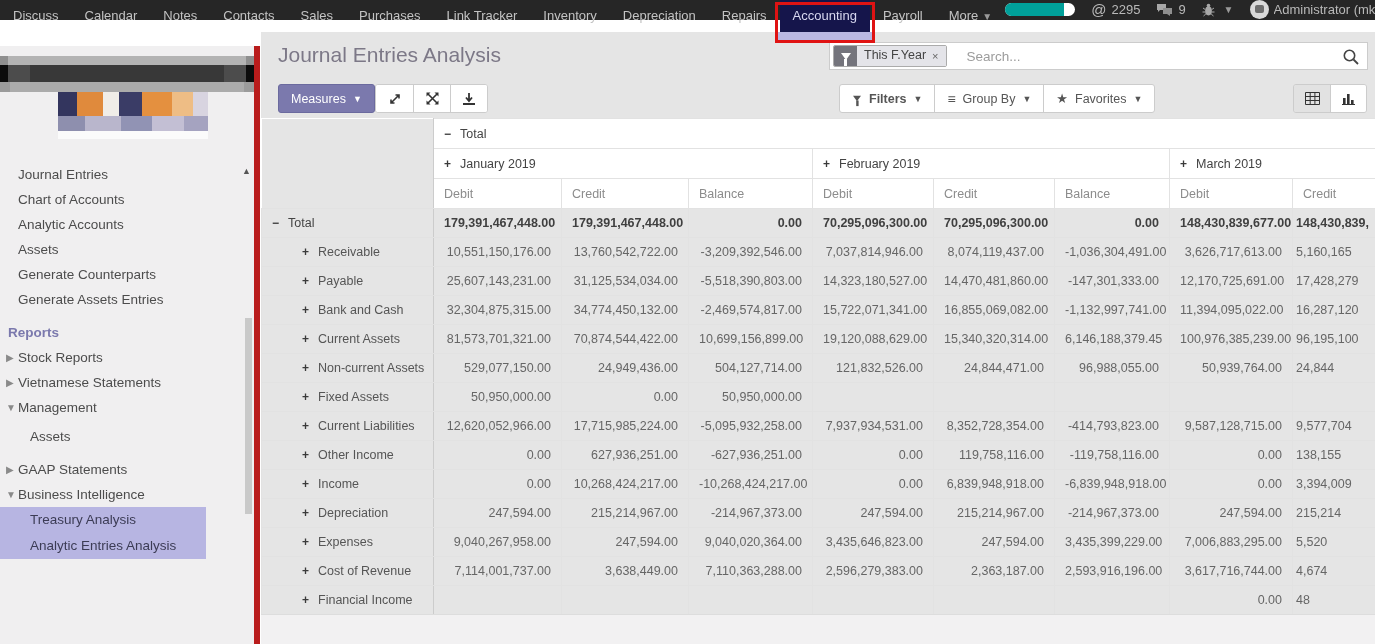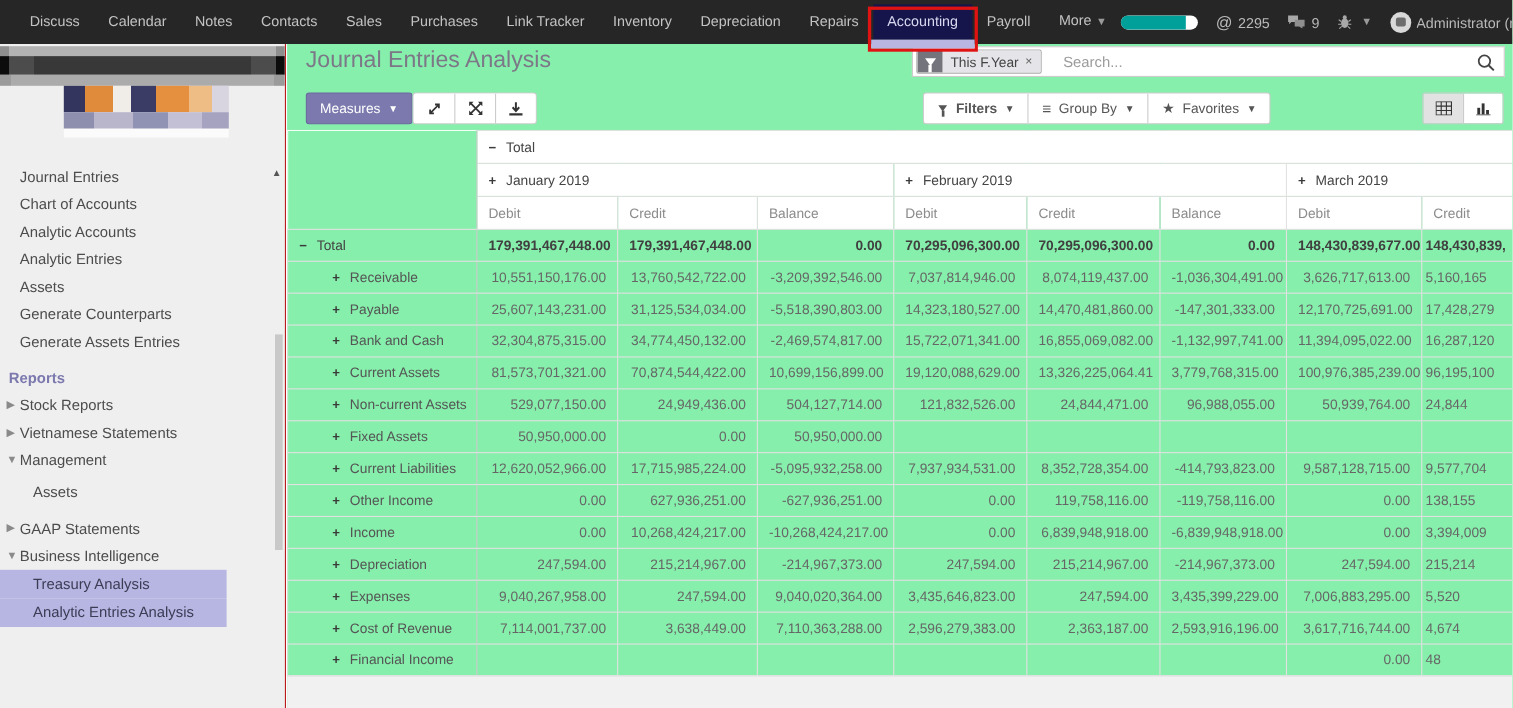--- a/index.html
+++ b/index.html
@@ -4,45 +4,45 @@
 <style>
   * { box-sizing: border-box; }
   html,body { margin:0; padding:0; }
   body {
     width:1375px; height:644px; overflow:hidden; position:relative;
     font-family:"Liberation Sans", sans-serif; background:#fff;
     -webkit-font-smoothing:antialiased;
   }
   
   .topnav {
-    position:absolute; left:0; top:0; right:0; height:40px;
-    background:#262626; display:flex; align-items:center;
-    color:#c3c3c3; font-size:13px; z-index:40; padding-left:14px;
+    position:absolute; left:0; top:0; right:0; height:20px;
+    background:#262626; display:flex; align-items:flex-start;
+    color:#c3c3c3; font-size:13px; z-index:40; 
   }
   .nav-item { padding:0 13px; line-height:32px; cursor:pointer; white-space:nowrap; position:relative; }
   .nav-item.active { background:#15154b; color:#d8d8f0; }
   .nav-caret { font-size:10px; margin-left:4px; color:#9a9a9a; }
   .nav-red-frame {
     position:absolute; left:-5px; right:-5px; top:2px; height:41px;
     border:3px solid var(--red); pointer-events:none; z-index:60;
   }
   .nav-red-frame .under-fill{
     position:absolute; left:0; right:0; top:27px; bottom:0; background:#b9b7e2;
   }
   .systray { margin-left:auto; display:flex; align-items:center; gap:16px; padding-right:14px; color:#b9b9b9; }
   .progress { width:70px; height:13px; border-radius:7px; background:#fff; overflow:hidden; }
   .progress > div { height:100%; background:var(--teal); }
   .tray-item { display:flex; align-items:center; gap:5px; cursor:pointer; }
   .avatar { width:19px; height:19px; border-radius:50%; background:#d9d9d9; position:relative; }
   .avatar::after { content:""; position:absolute; left:5px; top:5px; width:9px; height:8px; background:#6d6d6d; border-radius:2px; }
   .user-name { max-width:150px; overflow:hidden; white-space:nowrap; }
   
   .sidebar {
-    position:absolute; left:0; top:32px; width:260px; bottom:0;
-    background:#f0eff0; border-right:1px solid #b91c1c; overflow:hidden;
+    position:absolute; left:0; top:46px; width:260px; bottom:0;
+    background:#f0eff0; border-right:6px solid #b91c1c; overflow:hidden;
     font-size:13.5px; color:#4c4c4c;
   }
   .logo {
     position:relative; height:100px; overflow:hidden;
   }
   .logo .bar1 { position:absolute; top:10px; left:0; right:0; height:9px;
     background:linear-gradient(90deg,#8f8f8f 0 3%,#b3b3b3 3% 97%,#8f8f8f 97%); }
   .logo .bar2 { position:absolute; top:19px; left:0; right:0; height:17px;
     background:linear-gradient(90deg,#0c0c0c 0 3%,#4c4c4c 3% 12%,#383838 12% 88%,#4c4c4c 88% 97%,#0c0c0c 97%); }
   .logo .bar3 { position:absolute; top:36px; left:0; right:0; height:10px;
@@ -59,30 +59,30 @@
   .m-folder .arrow { position:absolute; left:6px; top:0; color:#8a8a8a; font-size:10px; }
   .m-child { height:25px; line-height:25px; padding-left:30px; cursor:pointer; white-space:nowrap; }
   .bi-child { height:26px; line-height:26px; }
   .sel-primary { background:var(--sel-dark); width:245px; color:#34344a; }
   .sel-secondary { background:var(--sel-light); width:206px; color:#3c3c55; }
   .m-gap8 { margin-top:8px; }
   .m-gap4 { margin-top:4px; }
   .sb-arrow { position:absolute; right:3px; top:120px; font-size:9px; color:#555; cursor:pointer; }
   .sb-thumb { position:absolute; right:2px; top:272px; width:7px; height:196px; background:#c9c9c9; cursor:pointer; }
   
-  .content { position:absolute; left:261px; top:32px; right:0; bottom:0; background:#86efac; overflow:hidden; }
+  .content { position:absolute; left:261px; top:32px; right:0; bottom:0; background:#e5e5e5; overflow:hidden; }
   .page-title { position:absolute; left:17px; top:11px; font-size:21px; color:#7c7887; }
   
   .searchview {
     position:absolute; left:568px; top:10px; width:539px; height:28px;
     border:1px solid #ccc; background:#fff; display:flex; align-items:center;
   }
   .facet { display:flex; align-items:stretch; height:22px; margin-left:3px; border:1px solid #ababab; border-radius:2px; overflow:hidden; cursor:pointer; }
   .facet-icon { width:23px; background:#74747c; display:flex; align-items:center; justify-content:center; }
-  .facet-body { background:#e4e4e9; display:flex; align-items:flex-start; gap:6px; padding:4px 7px; font-size:12.5px; color:#444; }
+  .facet-body { background:#e4e4e9; display:flex; align-items:flex-end; gap:6px; padding:16px 7px; font-size:12.5px; color:#444; }
   .facet-x { color:#666; font-size:11px; cursor:pointer; }
   .search-ph { margin-left:20px; color:#9c9c9c; font-size:13.5px; flex:1; }
   .mag { margin-right:8px; display:flex; cursor:pointer; }
   
   .btn-accent {
     position:absolute; left:17px; top:52px; height:29px;
     background:var(--accent); color:#fff; border:1px solid #6b6a9e; border-radius:3px;
     padding:0 12px; font-size:12.5px; display:flex; align-items:center; gap:7px; cursor:pointer;
   }
   .icon-group { position:absolute; left:114px; top:52px; height:29px; display:flex; border:1px solid #ccc; border-radius:3px; background:#fff; overflow:hidden; }
@@ -180,21 +180,20 @@
       <div class="bar2"></div>
       <div class="bar3"></div>
     <div class="mosa"></div>
       <div class="mosa2"></div>
       <div class="mosa3"></div>
   </div>
   <div class="menu" id="sidebar-menu">
       <div class="m-item"><span>Journal Entries</span></div>
       <div class="m-item"><span>Chart of Accounts</span></div>
       <div class="m-item"><span>Analytic Accounts</span></div>
-      <div class="m-item"><span>Analytic Entries</span></div>
       <div class="m-item"><span>Assets</span></div>
       <div class="m-item"><span>Generate Counterparts</span></div>
       <div class="m-item"><span>Generate Assets Entries</span></div>
       <div class="m-section"><span>Reports</span></div>
       <div class="m-folder"><span class="arrow">▶</span><span>Stock Reports</span></div>
       <div class="m-folder"><span class="arrow">▶</span><span>Vietnamese Statements</span></div>
       <div class="m-folder"><span class="arrow">▼</span><span>Management</span></div>
       <div class="m-child m-gap4"><span>Assets</span></div>
       <div class="m-folder m-gap8"><span class="arrow">▶</span><span>GAAP Statements</span></div>
       <div class="m-folder"><span class="arrow">▼</span><span>Business Intelligence</span></div>
@@ -370,22 +369,22 @@
             <td class="val">-1,132,997,741.00</td>
             <td class="val">11,394,095,022.00</td>
             <td class="val cut">16,287,120</td>
           </tr>
           <tr>
             <td class="rowh indent1"><span class="pm">+</span>Current Assets</td>
             <td class="val">81,573,701,321.00</td>
             <td class="val">70,874,544,422.00</td>
             <td class="val">10,699,156,899.00</td>
             <td class="val">19,120,088,629.00</td>
-            <td class="val">13,326,225,064.41</td>
-            <td class="val">3,779,768,315.00</td>
+            <td class="val">15,340,320,314.00</td>
+            <td class="val">6,146,188,379.45</td>
             <td class="val">100,976,385,239.00</td>
             <td class="val cut">96,195,100</td>
           </tr>
           <tr>
             <td class="rowh indent1"><span class="pm">+</span>Non-current Assets</td>
             <td class="val">529,077,150.00</td>
             <td class="val">24,949,436.00</td>
             <td class="val">504,127,714.00</td>
             <td class="val">121,832,526.00</td>
             <td class="val">24,844,471.00</td>

